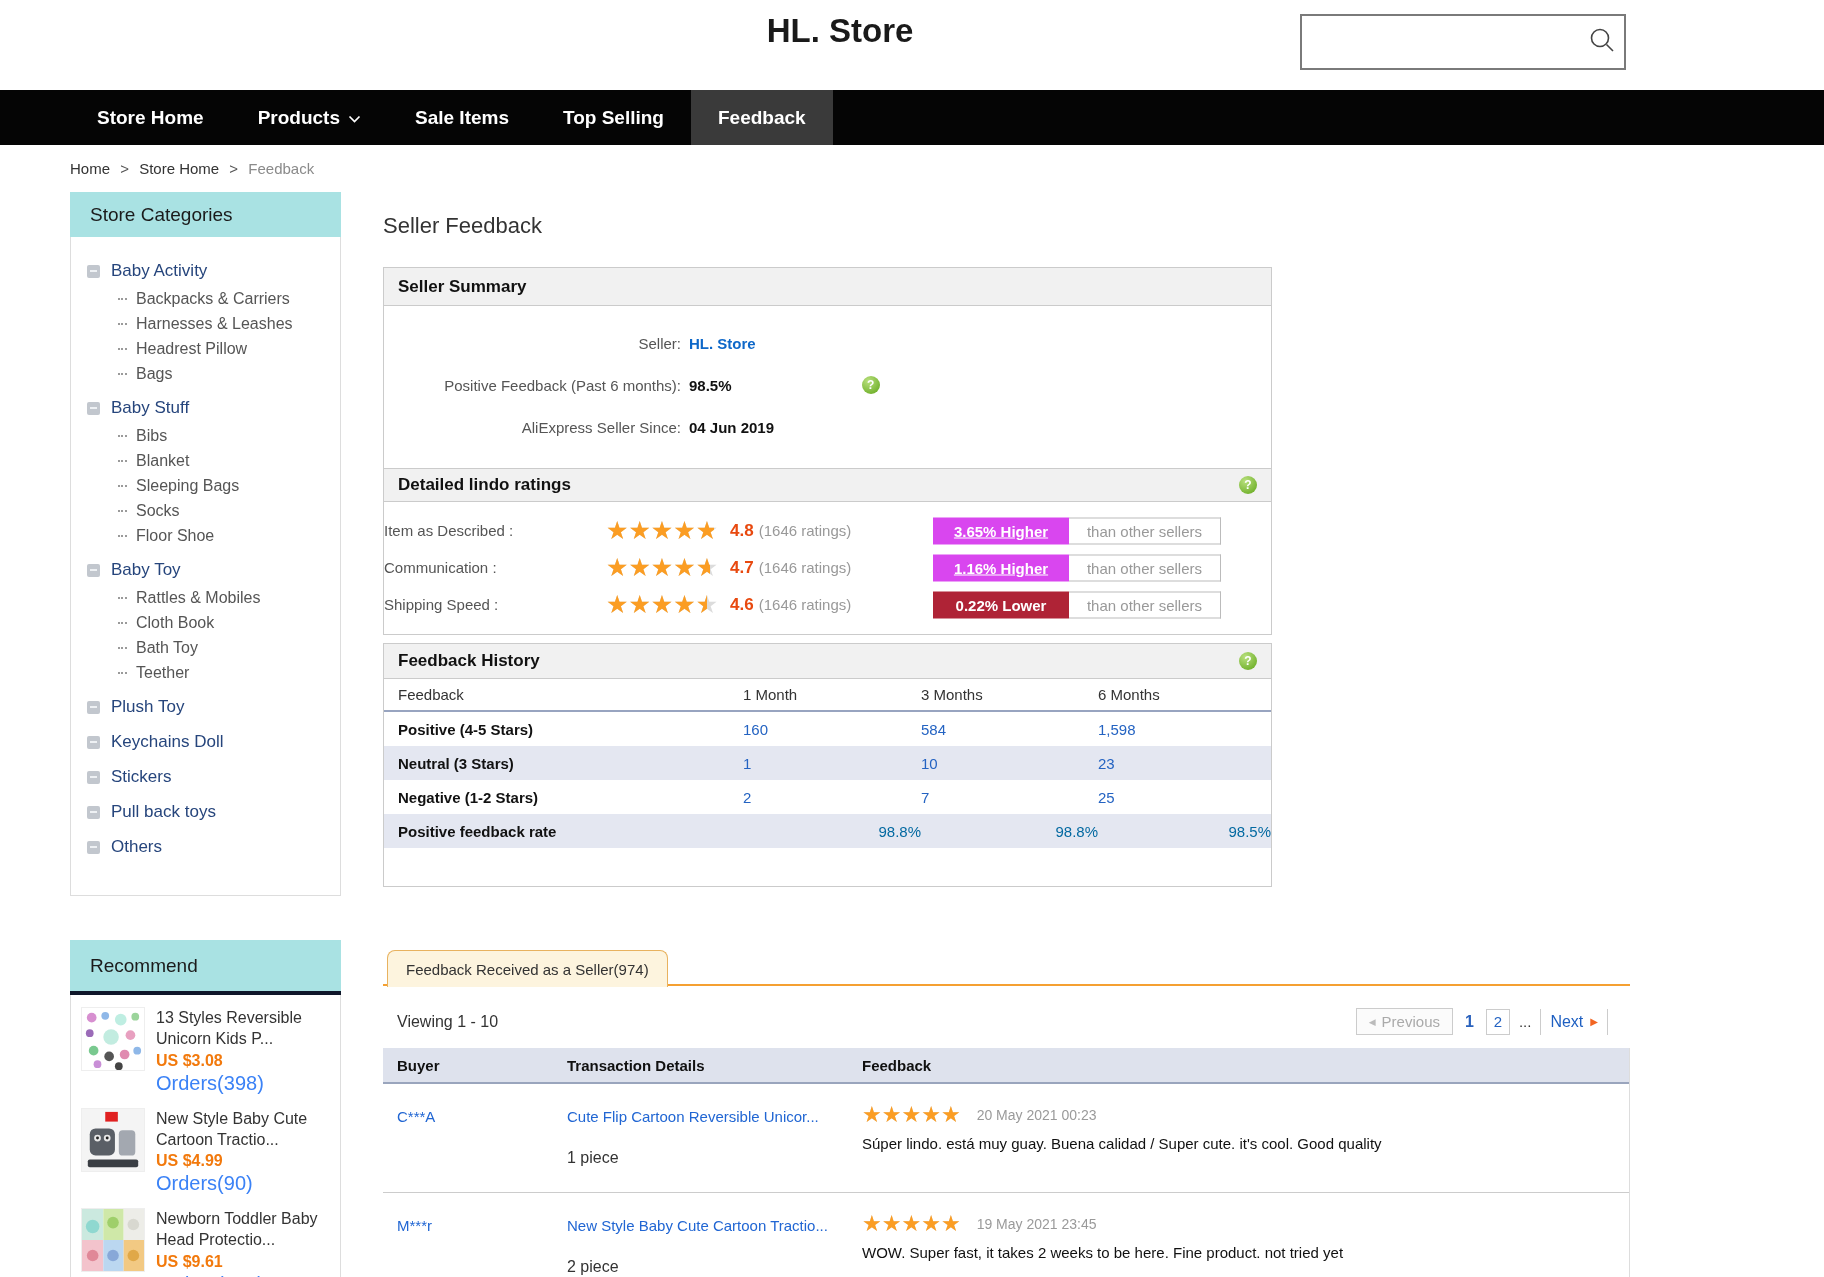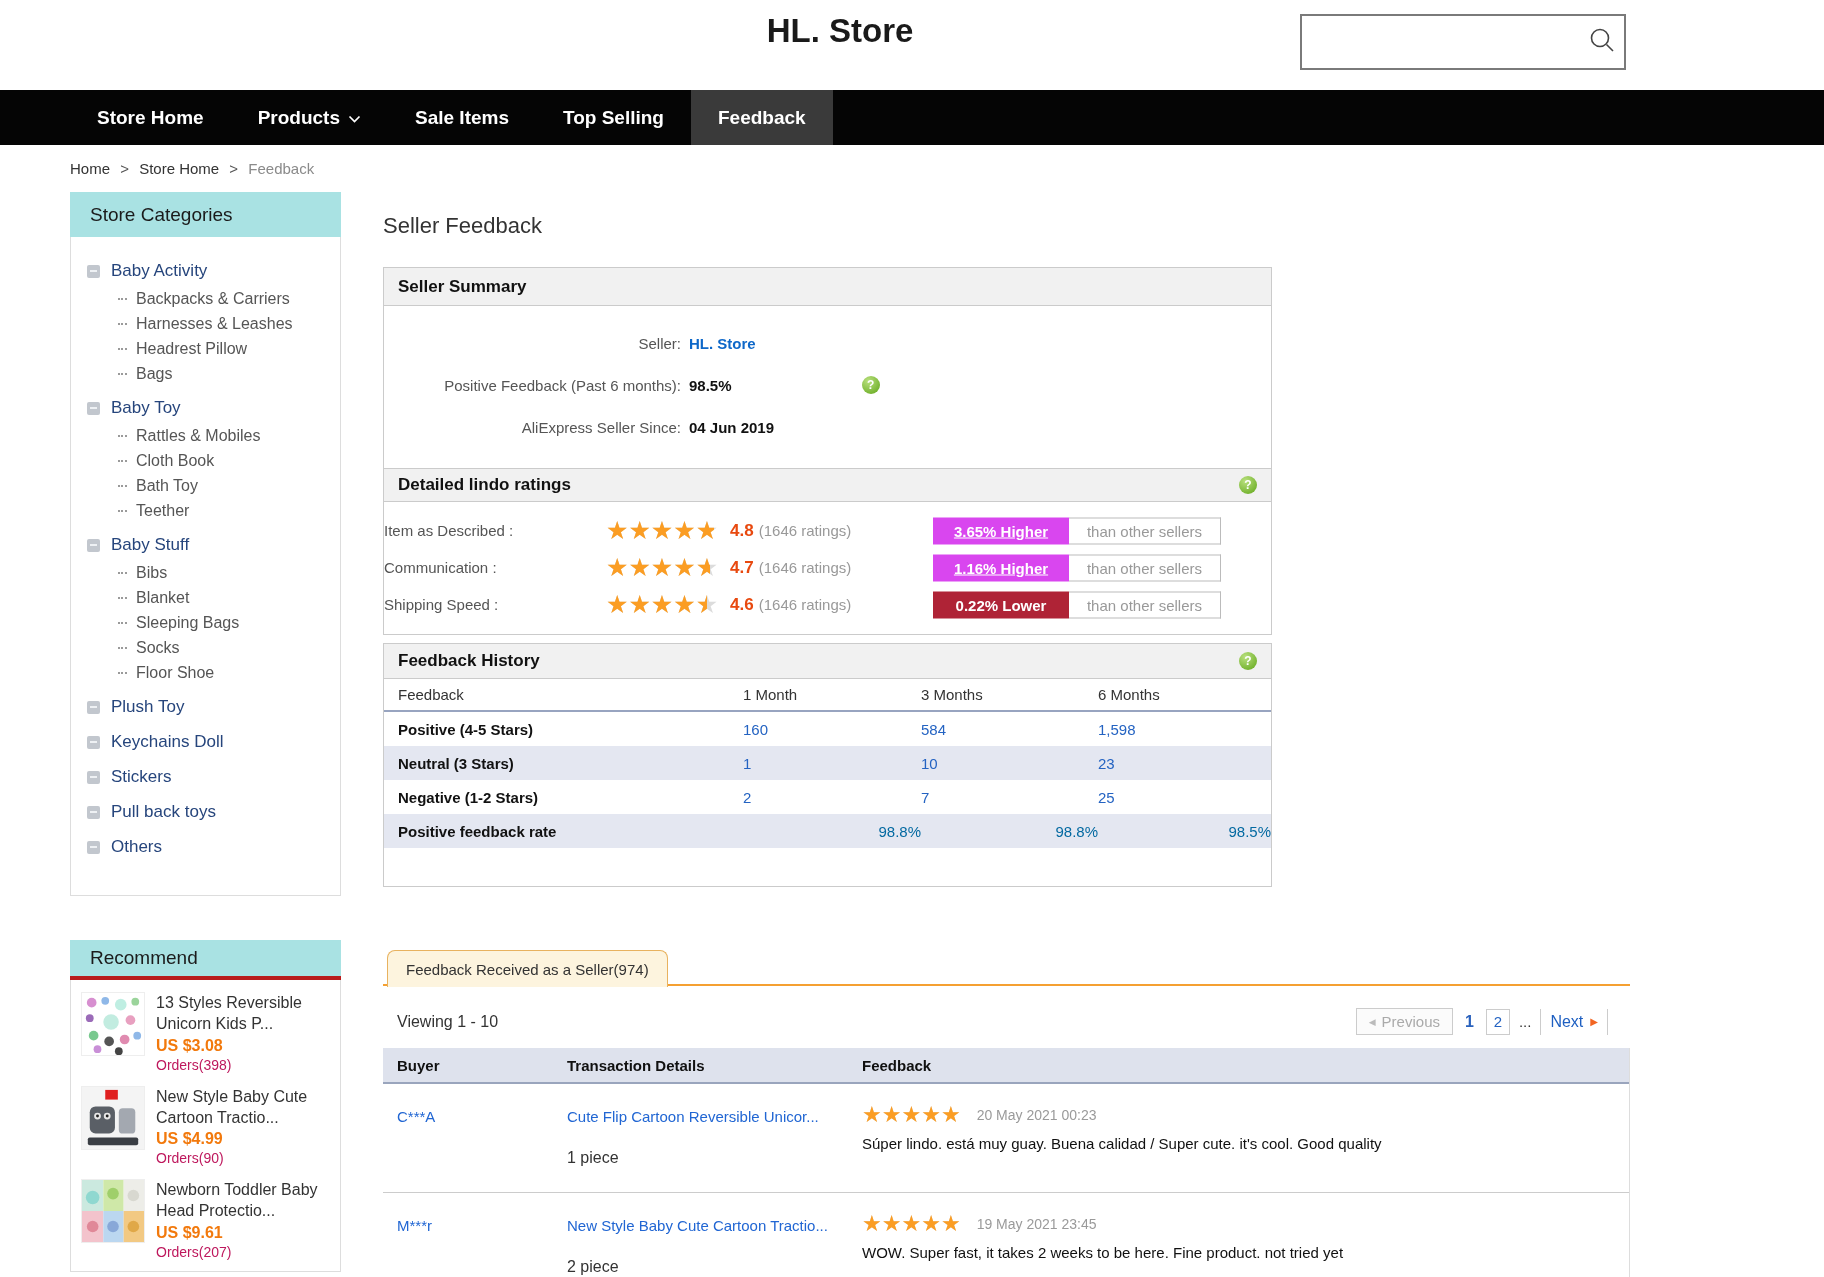--- a/index.html
+++ b/index.html
@@ -23,40 +23,40 @@
   .breadcrumb { position:absolute; left:70px; top:160px; font-size:15px; color:#333; }
   .breadcrumb a { color:#333; }
   .bc-sep { margin:0 6px; color:#555; }
   .bc-current { color:#8a8a8a; }
 
   
   .side-box { position:absolute; left:70px; width:271px; }
   .cat-box { top:192px; }
   .rec-box { top:940px; height:337px; }
   .box-teal { height:45px; background:#a9e2e3; display:flex; align-items:center; padding-left:20px; font-size:19px; color:#1b1b1b; }
-  .rec-box .box-teal { height:40px; border-bottom:4px solid #b91c1c; }
+  .rec-box .box-teal { height:55px; border-bottom:4px solid #0f172a; }
   .side-body { background:#fff; border:1px solid #ddd; border-top:none; }
   .cat-body { padding:21px 8px 26px 16px; }
   .cat-group { margin-bottom:9px; }
   .cat-head { height:26px; display:flex; align-items:center; gap:11px; }
   .cat-head a { font-size:17px; color:#26457c; }
   .sq { width:13px; height:13px; background:#c2c7ce; border-radius:2px; position:relative; flex:0 0 auto; cursor:pointer; }
   .sq::after { content:""; position:absolute; left:3px; top:5.5px; width:7px; height:2px; background:#eef1f4; }
   .cat-group ul { list-style:none; margin:2px 0 6px 0; }
   .cat-group li { height:25px; display:flex; align-items:center; gap:9px; padding-left:31px;text-align:center; }
   .cat-group li a { font-size:16px; color:#555; }
   .dash { display:inline-block; width:9px; border-top:2px dotted #9a9a9a; flex:0 0 auto; }
 
   .rec-body { padding:12px 10px; height:292px; overflow:hidden; }
   .rec-item { display:flex; gap:11px; margin-bottom:13px; cursor:pointer; }
   .rec-thumb { width:64px; height:64px; flex:0 0 auto; border:1px solid #eee; }
   .rec-info { flex:1; }
   .rec-name { font-size:16px; color:#333; line-height:1.33; }
   .rec-price { font-size:16px; color:#f2790c; font-weight:600; margin-top:2px; }
-  .rec-orders { font-size:14px; color:#be185d; margin-top:2px; }
+  .rec-orders { font-size:20px; color:#3b82f6; margin-top:2px; }
 
   
   .page-title { position:absolute; left:383px; top:213px; font-size:22px; color:#333; }
   .panel { position:absolute; left:383px; width:889px; border:1px solid #cbcbcb; background:#fff; }
   .panel-head { background:#f1f1f1; border-bottom:1px solid #cbcbcb; display:flex; align-items:center; padding:0 14px; font-size:17px; font-weight:bold; color:#111; }
   .help { width:18px; height:18px; border-radius:50%; background:radial-gradient(circle at 35% 28%, #b9e07e, #5fa517); color:#fff; font-size:12px; font-weight:bold; display:inline-flex; align-items:center; justify-content:center; cursor:pointer; flex:0 0 auto; }
 
   .sum-box { top:267px; height:209px; }
   .sum-box .panel-head { height:38px; }
   .sum-body { padding-top:16px; }
@@ -190,67 +190,67 @@
           <li>
               <span class="dash"></span>
               <a>Bags</a>
             </li>
         </ul>
       </div>
 
       <div class="cat-group">
         <div class="cat-head">
             <span class="sq"></span>
+            <a>Baby Stuff</a>
+          </div>
+        <ul>
+          <li>
+              <span class="dash"></span>
+              <a>Bibs</a>
+            </li>
+          <li>
+              <span class="dash"></span>
+              <a>Blanket</a>
+            </li>
+          <li>
+              <span class="dash"></span>
+              <a>Sleeping Bags</a>
+            </li>
+          <li>
+              <span class="dash"></span>
+              <a>Socks</a>
+            </li>
+          <li>
+              <span class="dash"></span>
+              <a>Floor Shoe</a>
+            </li>
+        </ul>
+      </div>
+
+      <div class="cat-group">
+        <div class="cat-head">
+            <span class="sq"></span>
             <a>Baby Toy</a>
           </div>
         <ul>
           <li>
               <span class="dash"></span>
               <a>Rattles &amp; Mobiles</a>
             </li>
           <li>
               <span class="dash"></span>
               <a>Cloth Book</a>
             </li>
           <li>
               <span class="dash"></span>
               <a>Bath Toy</a>
             </li>
           <li>
               <span class="dash"></span>
               <a>Teether</a>
-            </li>
-        </ul>
-      </div>
-
-      <div class="cat-group">
-        <div class="cat-head">
-            <span class="sq"></span>
-            <a>Baby Stuff</a>
-          </div>
-        <ul>
-          <li>
-              <span class="dash"></span>
-              <a>Bibs</a>
-            </li>
-          <li>
-              <span class="dash"></span>
-              <a>Blanket</a>
-            </li>
-          <li>
-              <span class="dash"></span>
-              <a>Sleeping Bags</a>
-            </li>
-          <li>
-              <span class="dash"></span>
-              <a>Socks</a>
-            </li>
-          <li>
-              <span class="dash"></span>
-              <a>Floor Shoe</a>
             </li>
         </ul>
       </div>
 
       <div class="cat-group">
         <div class="cat-head">
             <span class="sq"></span>
             <a>Plush Toy</a>
           </div>
       </div>

